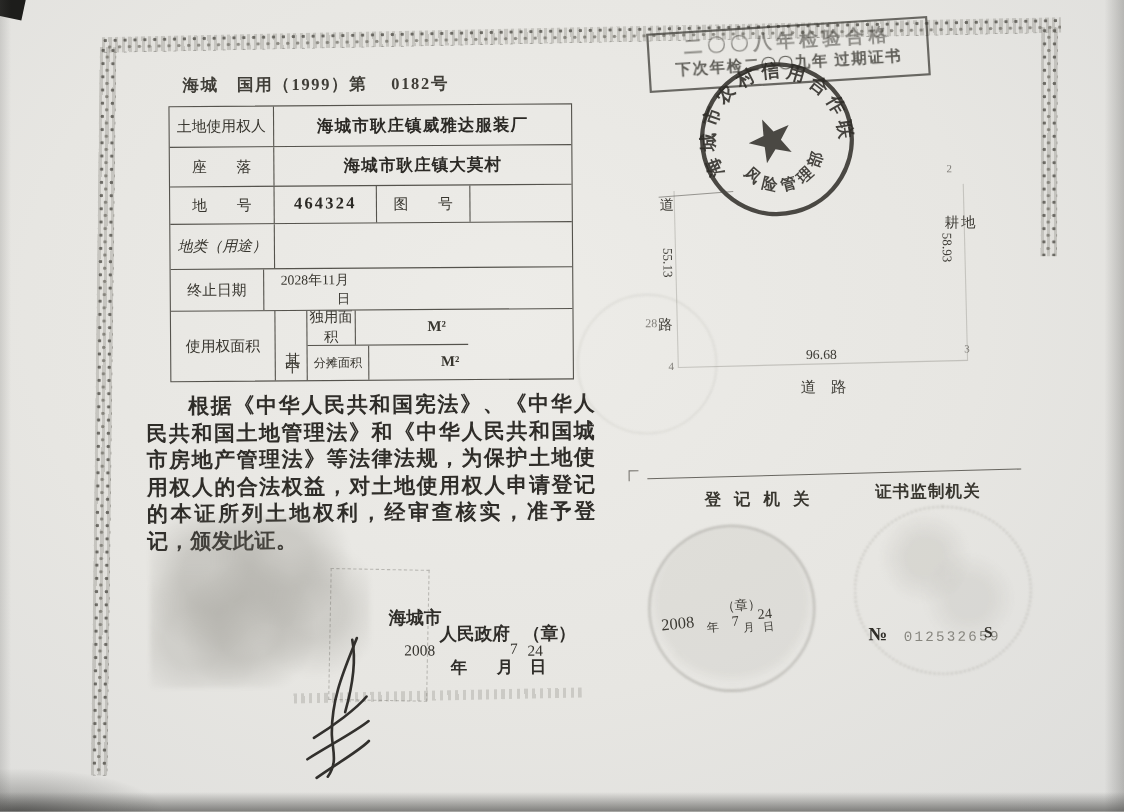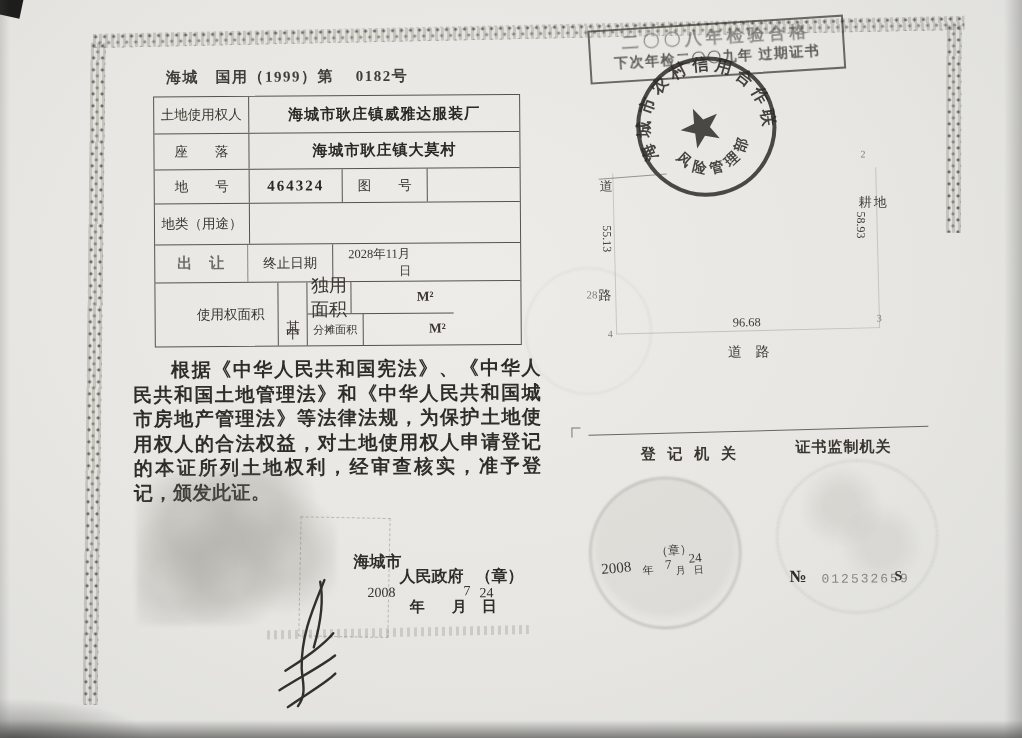--- a/index.html
+++ b/index.html
@@ -69,37 +69,36 @@
         <div class="cell lbl" style="width:95px;">座　　落</div>
         <div class="cell val" style="width:270px;">海城市耿庄镇大莫村</div>
       </div>
       <div class="trow" style="height:34px;">
         <div class="cell lbl" style="width:95px;">地　　号</div>
         <div class="cell val" style="width:93px;letter-spacing:2px;">464324</div>
         <div class="cell lbl" style="width:85px;">图　　号</div>
         <div class="cell val" style="width:92px;"></div>
       </div>
       <div class="trow" style="height:41px;">
-        <div class="cell lbl" style="width:95px;">地类（用途）</div>
+        <div class="cell lbl" style="width:95px;font-style:italic;">地类（用途）</div>
         <div class="cell val" style="width:92px;"></div>
       </div>
       <div class="trow" style="height:38px;">
-        <div class="cell val" style="width:93px;opacity:.65;">出　让</div>
         <div class="cell lbl" style="width:85px;">终止日期</div>
         <div class="cell" style="width:92px;flex-direction:column;justify-content:center;">
           <span class="lbl" style="font-size:12.5px;">2028年11月</span>
           <span class="lbl" style="font-size:12px;align-self:flex-end;margin-right:14px;">日</span>
         </div>
       </div>
       <div class="trow" style="height:63px;">
-        <div class="cell lbl" style="width:95px;margin-left:28px;">使用权面积</div>
+        <div class="cell lbl" style="width:95px;">使用权面积</div>
         <div class="cell lbl" style="width:29px;writing-mode:vertical-rl;text-orientation:upright;letter-spacing:6px;font-size:14px;">其中</div>
         <div style="width:146px;display:flex;flex-direction:column;">
           <div class="trow" style="height:31.5px;border-bottom:1px solid var(--line);">
-            <div class="cell lbl" style="width:44px;font-size:18px;">独用面积</div>
+            <div class="cell lbl" style="width:44px;font-size:13px;">独用面积</div>
             <div class="cell lbl" style="width:90px;justify-content:flex-end;padding-right:8px;font-weight:bold;">M²</div>
           </div>
           <div class="trow" style="height:31.5px;border-bottom:none;">
             <div class="cell lbl" style="width:56px;font-size:11px;">分摊面积</div>
             <div class="cell lbl" style="width:90px;justify-content:flex-end;padding-right:8px;font-weight:bold;">M²</div>
           </div>
         </div>
       </div>
     </div>
 

